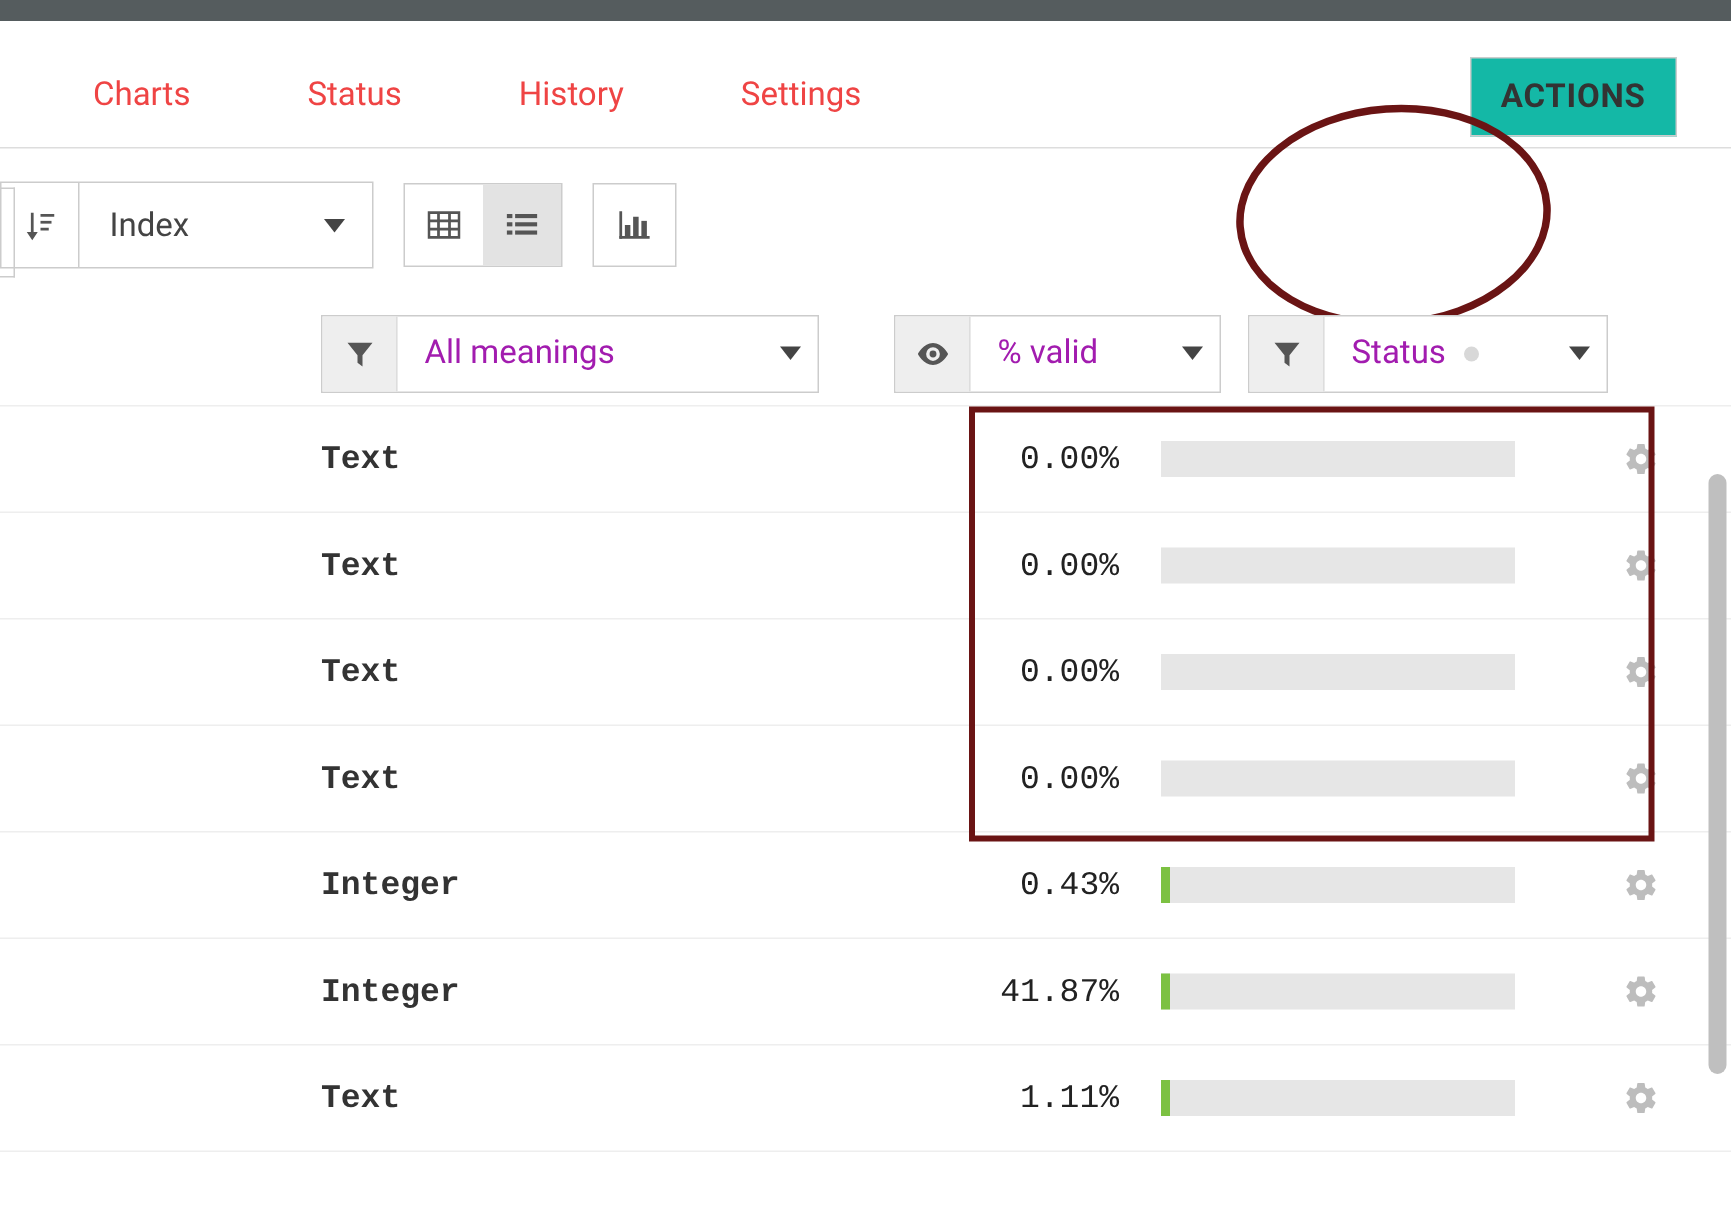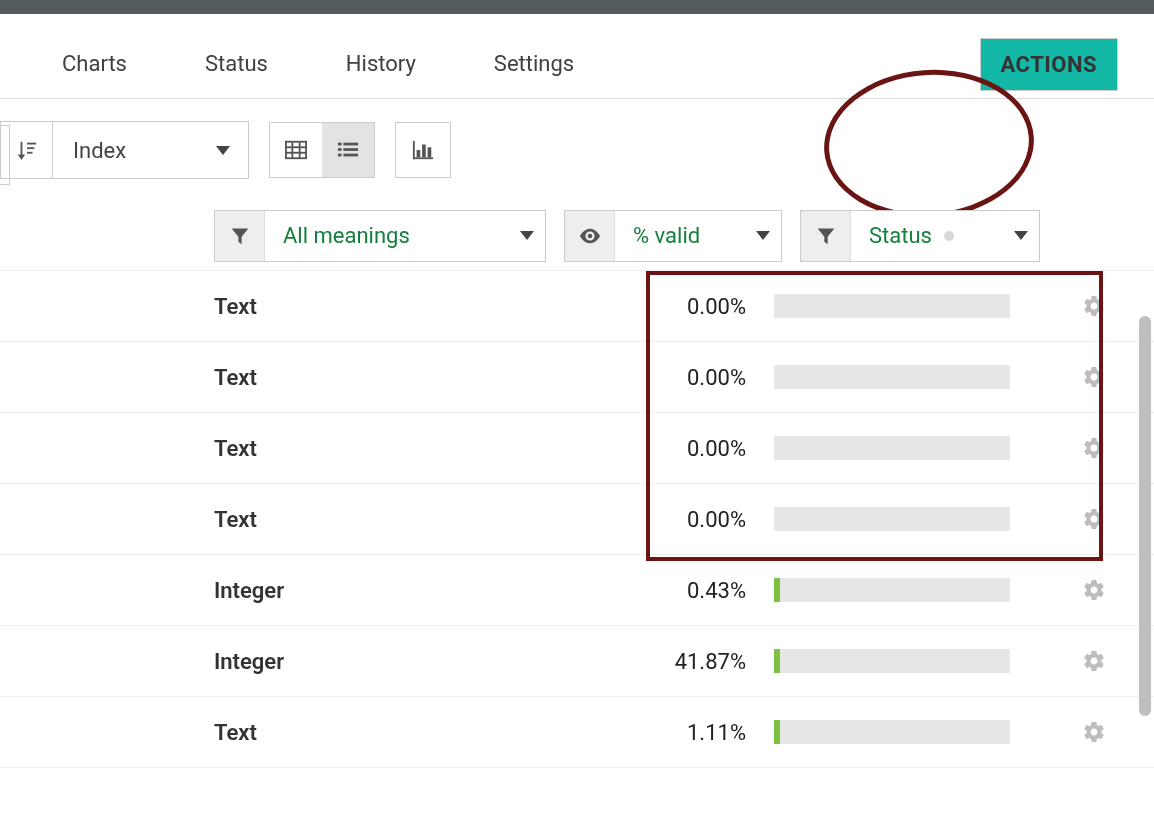--- a/index.html
+++ b/index.html
@@ -3,21 +3,21 @@
 <meta charset="utf-8">
 <style>
   * { box-sizing: border-box; margin: 0; padding: 0; }
   html, body { width: 1154px; height: 816px; font-family: -apple-system, "Segoe UI", Roboto, "Helvetica Neue", Arial, sans-serif; color: #333; background: #fff; overflow: hidden; }
 
   
   .topchrome { height: 14px; background: #555c5e; width: 100%; }
 
   
   .tabbar { display: flex; align-items: flex-end; padding: 0 36px 0 52px; height: 85px; border-bottom: 1px solid #ddd; position: relative; }
-  .tab { font-size: 22px; color: #404040; padding: 22px 10px 22px 10px; margin-right: 58px; cursor: pointer; position: relative; }
+  .tab { font-size: 22px; color: #ef4444; padding: 22px 10px 22px 10px; margin-right: 58px; cursor: pointer; position: relative; }
   .tab.active { color: #444; font-weight: 700; }
   .tab.active::after { content: ""; position: absolute; left: -10px; right: -30px; bottom: -1px; height: 4px; background: #666; }
   .actions-btn { position: absolute; right: 36px; top: 24px; font-size: 22px; font-weight: 700; letter-spacing: 0.5px; border: 1px solid #ccc; padding: 13px 20px; cursor: pointer; background: #14b8a6; }
 
   
   .toolbar { display: flex; align-items: center; padding: 22px 36px 22px 0; gap: 20px; position: relative; }
   .toolbar-left-stub { position:absolute; left:0; top:26px; width:10px; height:60px; border:1px solid #ccc; border-left:none; }
 
   .sort-box { display: flex; align-items: center; border: 1px solid #ccc; }
   .sort-icon-cell { width: 52px; height: 56px; display:flex; align-items:center; justify-content:center; border-right: 1px solid #ccc; }
@@ -29,29 +29,29 @@
 
   .square-btn { width: 56px; height: 56px; border: 1px solid #ccc; display: flex; align-items:center; justify-content:center; cursor:pointer; }
 
   
   .ellipse-annot { position: absolute; border: 5px solid #6a1414; border-radius: 50%; pointer-events: none; width: 210px; height: 148px; right: 120px; top: -29px; transform: rotate(-4deg); }
 
   
   .filters-row { display:flex; align-items:center; gap: 18px; padding: 10px 36px 10px 214px; border-bottom: 1px solid #eee; position:relative; height:70px; }
   .filter { display:flex; align-items:center; border:1px solid #ccc; height: 52px; background:#fff; cursor:pointer; }
   .filter .icon-cell { width: 50px; height:100%; background:#eee; display:flex; align-items:center; justify-content:center; border-right:1px solid #ddd; }
-  .filter .label { padding: 0 14px 0 18px; font-size:22px; color:#15803d; flex:1; display:flex; align-items:center; gap:8px; }
+  .filter .label { padding: 0 14px 0 18px; font-size:22px; color:#a21caf; flex:1; display:flex; align-items:center; gap:8px; }
   .filter .caret-cell { width: 36px; display:flex; align-items:center; justify-content:center; }
   .f-meanings { width: 332px; }
-  .f-valid   { width: 218px; }
+  .f-valid   { width: 218px; margin-left: 32px; }
   .f-status  { width: 240px; }
   .dot { width:10px; height:10px; border-radius:50%; background:#d8d8d8; display:inline-block; margin-left:4px; }
 
   
-  .rows { position:relative; }
+  .rows { position:relative;font-family:Liberation Mono, monospace; }
   .row { display:flex; align-items:center; height:71px; border-bottom:1px solid #eee; padding-left:214px; padding-right:36px; }
   .row .typecol { width: 440px; font-size:22px; font-weight:600; color:#333; }
   .row .pctcol  { width: 120px; text-align:right; font-size:22px; color:#222; padding-right:28px; font-variant-numeric: tabular-nums; }
   .row .barcol  { flex:1; padding: 0 6px 0 0; }
   .bar-bg { height:24px; background:#e6e6e6; position:relative; width: 236px; }
   .bar-fill { position:absolute; left:0; top:0; bottom:0; background:#7cc142; }
   .row .gearcol { width:48px; display:flex; align-items:center; justify-content:center; }
 
   
   .rect-annot { position:absolute; border:4px solid #6a1414; pointer-events:none; left:646px; top:0; width:457px; height:290px; }

